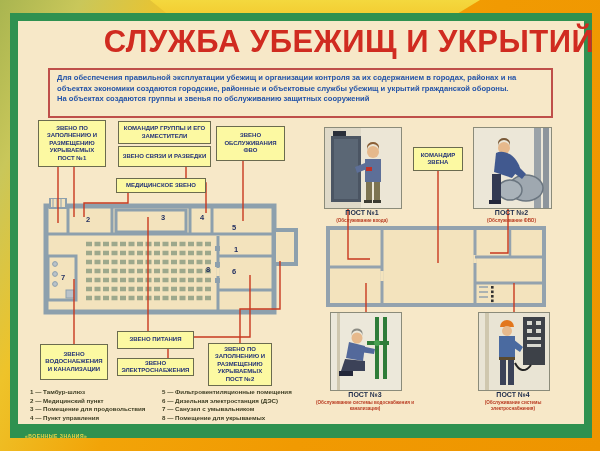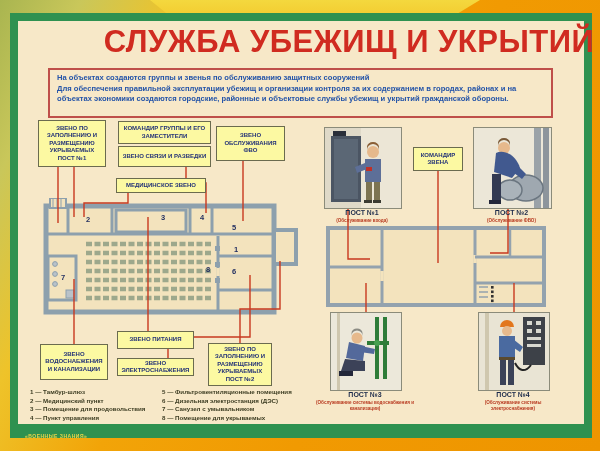--- a/index.html
+++ b/index.html
@@ -35,22 +35,22 @@
 
 <div class="stage">
   <div class="wedge-yellow"></div>
 
   <div class="poster">
     <div class="pc">
 
       <div class="title">СЛУЖБА УБЕЖИЩ И УКРЫТИЙ</div>
 
       <div class="introbox">
+        <div>Для обеспечения правильной эксплуатации убежищ и организации контроля за их содержанием в городах, районах и на объектах экономики создаются городские, районные и объектовые службы убежищ и укрытий гражданской обороны.</div>
         <div>На объектах создаются группы и звенья по обслуживанию защитных сооружений</div>
-        <div>Для обеспечения правильной эксплуатации убежищ и организации контроля за их содержанием в городах, районах и на объектах экономики создаются городские, районные и объектовые службы убежищ и укрытий гражданской обороны.</div>
       </div>
 
       <div class="ob" style="left:20px;top:99px;width:68px;height:47px;">ЗВЕНО ПО ЗАПОЛНЕНИЮ И РАЗМЕЩЕНИЮ УКРЫВАЕМЫХ ПОСТ №1</div>
       <div class="ob" style="left:100px;top:100px;width:93px;height:23px;">КОМАНДИР ГРУППЫ И ЕГО ЗАМЕСТИТЕЛИ</div>
       <div class="ob" style="left:100px;top:125px;width:93px;height:21px;">ЗВЕНО СВЯЗИ И РАЗВЕДКИ</div>
       <div class="ob" style="left:198px;top:105px;width:69px;height:35px;">ЗВЕНО ОБСЛУЖИВАНИЯ ФВО</div>
       <div class="ob" style="left:98px;top:157px;width:90px;height:15px;">МЕДИЦИНСКОЕ ЗВЕНО</div>
       <div class="ob" style="left:99px;top:310px;width:77px;height:18px;">ЗВЕНО ПИТАНИЯ</div>
       <div class="ob" style="left:22px;top:323px;width:68px;height:36px;">ЗВЕНО ВОДОСНАБЖЕНИЯ И КАНАЛИЗАЦИИ</div>
       <div class="ob" style="left:99px;top:337px;width:77px;height:18px;">ЗВЕНО ЭЛЕКТРОСНАБЖЕНИЯ</div>

